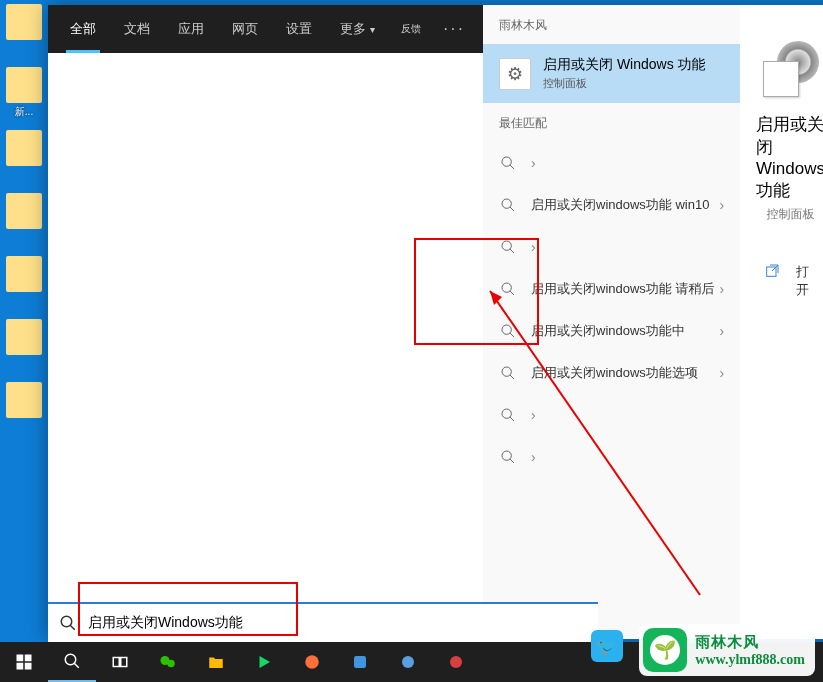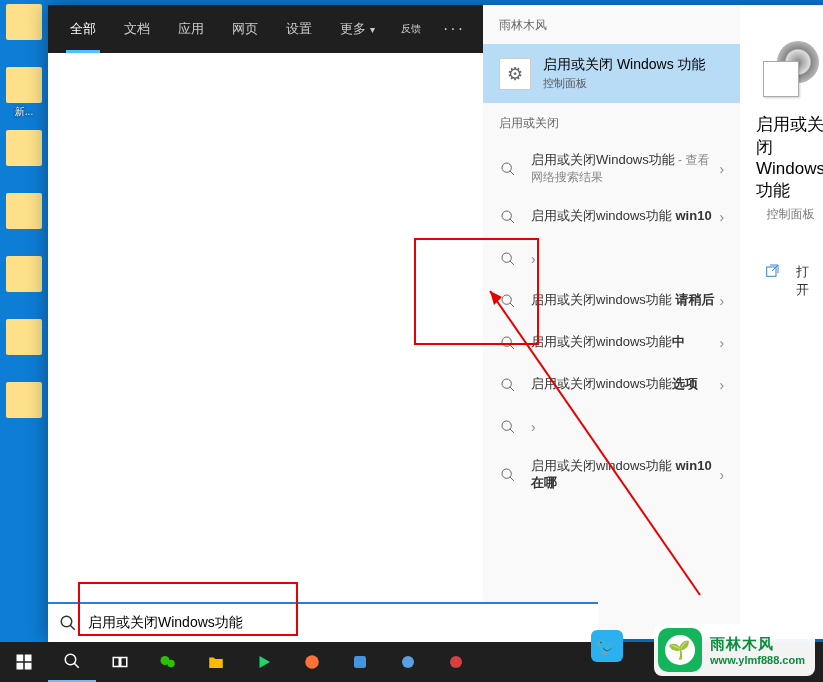--- a/index.html
+++ b/index.html
@@ -31,21 +31,21 @@
     .best-match { display: flex; align-items: center; padding: 12px 16px; background: #b9dcf6; cursor: pointer; }
     .best-match .icn { width: 32px; height: 32px; background: #fff; border: 1px solid #ccc; border-radius: 2px; margin-right: 12px; display: flex; align-items: center; justify-content: center; font-size: 18px; color: #666; }
     .best-match .txt .t1 { font-size: 14px; color: #000; }
     .best-match .txt .t2 { font-size: 11px; color: #555; margin-top: 2px; }
     
     .sugg { display: flex; align-items: center; padding: 10px 16px; cursor: pointer; min-height: 42px; }
     .sugg .sic { width: 18px; height: 18px; margin-right: 14px; display: flex; align-items: center; justify-content: center; }
     .sugg .sic svg { width: 16px; height: 16px; stroke: #666; fill: none; stroke-width: 1.5; }
     .sugg .stxt { flex: 1; font-size: 13px; color: #333; line-height: 1.3; max-width: 240px; }
     .sugg .stxt .sub { color: #888; font-size: 12px; }
-    .sugg .stxt b { font-weight: 700; }
+    .sugg .stxt b { font-weight: 400; }
     .sugg .arr { color: #888; font-size: 14px; }
     
     .right-preview { display: flex; flex-direction: column; align-items: center; padding-top: 20px; }
     .rp-icon { width: 56px; height: 56px; margin-bottom: 16px; position: relative; }
     .rp-icon .disc { position: absolute; width: 42px; height: 42px; border-radius: 50%; background: radial-gradient(#888 0%, #ddd 40%, #888 45%, #eee 100%); right: 0; top: 0; }
     .rp-icon .box { position: absolute; width: 36px; height: 36px; background: #fff; border: 1px solid #aaa; left: 0; bottom: 0; box-shadow: 1px 1px 2px rgba(0,0,0,0.2); }
     .rp-title { font-size: 17px; color: #000; margin-bottom: 4px; }
     .rp-sub { font-size: 12px; color: #777; margin-bottom: 30px; }
     
     .action-row { width: 100%; display: flex; align-items: flex-start; padding: 10px 8px; cursor: pointer; }
@@ -67,21 +67,21 @@
     .tb-item { width: 48px; height: 40px; display: flex; align-items: center; justify-content: center; cursor: pointer; color: #fff; }
     .tb-item svg { width: 18px; height: 18px; }
     .tb-item.active { border-bottom: 2px solid #76b9ed; }
     .tb-sep { flex: 1; }
     
     .watermark { position: absolute; right: 8px; bottom: 6px; z-index: 6; display: flex; align-items: center; background: rgba(255,255,255,0.95); border-radius: 8px; padding: 4px 10px 4px 4px; }
     .watermark .logo { width: 44px; height: 44px; background: #14b45a; border-radius: 10px; margin-right: 8px; display: flex; align-items: center; justify-content: center; position: relative; }
     .watermark .logo::before { content: ''; width: 30px; height: 30px; background: #fff; border-radius: 50%; }
     .watermark .logo::after { content: '🌱'; position: absolute; font-size: 18px; }
     .watermark .wtxt .l1 { font-size: 15px; color: #0b8c3e; font-weight: bold; letter-spacing: 1px; }
-    .watermark .wtxt .l2 { font-size: 11px; color: #0b8c3e; font-weight: bold; }
+    .watermark .wtxt .l2 { font-size: 14px; color: #0b8c3e; font-weight: bold; font-family: Liberation Serif, serif; }
     .bird { position: absolute; right: 200px; bottom: 20px; width: 32px; height: 32px; background: #2bb0f0; border-radius: 6px; z-index: 4; display: flex; align-items: center; justify-content: center; color: #fff; font-size: 18px; }
   </style>
 </head>
 <body>
 
 <div class="desktop">
   <div class="desktop-icon">
       <div class="ic"></div>
       <div class="lbl"></div>
     </div>
@@ -130,30 +130,29 @@
   <div class="content">
     <div class="left-col">
       <div class="section-hdr">雨林木风</div>
       <div class="best-match">
         <div class="icn">⚙</div>
         <div class="txt">
           <div class="t1">启用或关闭 Windows 功能</div>
           <div class="t2">控制面板</div>
         </div>
       </div>
-      <div class="section-hdr">启用或关闭</div>
-
-      <div class="sugg">
-        <div class="sic">
-            <svg viewBox="0 0 24 24">
-              <circle cx="10" cy="10" r="7"></circle>
-              <line x1="15" y1="15" x2="21" y2="21"></line>
-            </svg>
-          </div>
-        <div class="stxt"><span>启用或关闭Windows功能</span><b></b><span class="sub"> - 查看网络搜索结果</span></div>
+      <div class="section-hdr">最佳匹配</div>
+
+      <div class="sugg">
+        <div class="sic">
+            <svg viewBox="0 0 24 24">
+              <circle cx="10" cy="10" r="7"></circle>
+              <line x1="15" y1="15" x2="21" y2="21"></line>
+            </svg>
+          </div>
         <div class="arr">›</div>
       </div>
       <div class="sugg">
         <div class="sic">
             <svg viewBox="0 0 24 24">
               <circle cx="10" cy="10" r="7"></circle>
               <line x1="15" y1="15" x2="21" y2="21"></line>
             </svg>
           </div>
         <div class="stxt"><span>启用或关闭windows功能 </span><b>win10</b></div>
@@ -207,21 +206,20 @@
           </div>
         <div class="arr">›</div>
       </div>
       <div class="sugg">
         <div class="sic">
             <svg viewBox="0 0 24 24">
               <circle cx="10" cy="10" r="7"></circle>
               <line x1="15" y1="15" x2="21" y2="21"></line>
             </svg>
           </div>
-        <div class="stxt"><span>启用或关闭windows功能 </span><b>win10在哪</b></div>
         <div class="arr">›</div>
       </div>
     </div>
 
     <div class="right-col">
       <div class="right-preview">
         <div class="rp-icon">
           <div class="disc"></div>
             <div class="box"></div>
         </div>

